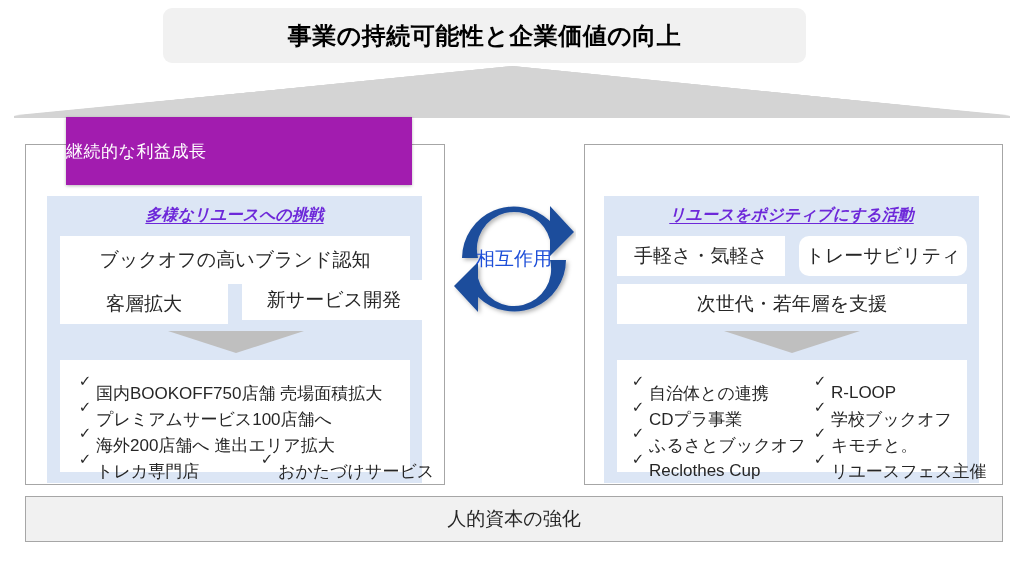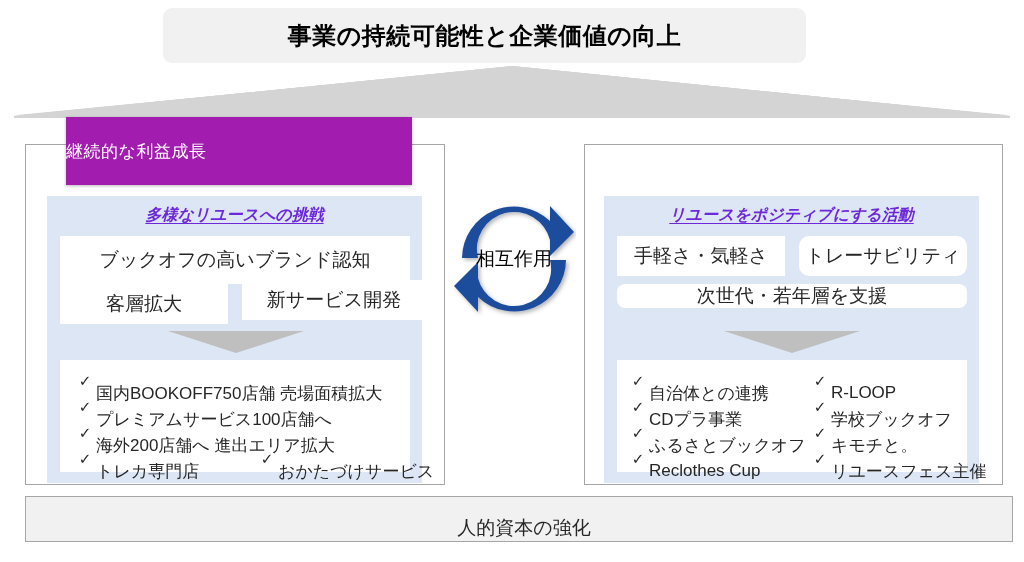--- a/index.html
+++ b/index.html
@@ -89,28 +89,28 @@
   .bcol-b{display:flex;align-items:center;}
 
   
   .down-arrow{position:absolute;}
 
   
   #cycle-wrap{position:absolute;left:452px;top:192px;width:124px;height:134px;}
   #cycle-label{
     position:absolute;left:452px;top:245px;width:124px;height:28px;
     display:flex;align-items:center;justify-content:center;
-    font-size:19px;color:#000000;
+    font-size:19px;color:#1d4ed8;
   }
 
   
   #bottom-bar{
     position:absolute;left:25px;top:496px;width:976px;height:44px;
     background:#f1f1f1;border:1px solid #a6a6a6;
-    display:flex;align-items:flex-end;justify-content:center;padding-left:10px;
+    display:flex;align-items:center;justify-content:center;
   }
   #bottom-bar span{font-size:19px;color:#262626;}
 </style>
 </head>
 <body>
 
 <div id="canvas">
 
   <svg class="big-chevron" viewBox="0 0 996 52" preserveAspectRatio="none">
     <polygon points="498,0 996,50 996,52 498,14 0,52 0,50" fill="#d4d4d4"></polygon>
@@ -193,21 +193,21 @@
 
   <div class="blue-panel" id="panel-right"></div>
 
 
   <div class="panel-heading" style="left:604px;top:200px;width:375px;height:30px;">リユースをポジティブにする活動</div>
 
   <div class="wbox" style="left:617px;top:236px;width:168px;height:40px;">手軽さ・気軽さ</div>
 
   <div class="wbox" style="left:799px;top:236px;width:168px;height:40px;border-radius:10px;">トレーサビリティ</div>
 
-  <div class="wbox" style="left:617px;top:284px;width:350px;height:24px;border-radius:8px;">次世代・若年層を支援</div>
+  <div class="wbox" style="left:617px;top:284px;width:350px;height:40px;">次世代・若年層を支援</div>
 
   <svg class="down-arrow" style="left:724px;top:331px;width:136px;height:22px;" viewBox="0 0 136 22" preserveAspectRatio="none">
     <polygon points="0,0 136,0 68,22" fill="#bfbfbf"></polygon>
   </svg>
 
   <div class="bullet-box" style="left:617px;top:360px;width:350px;height:112px;">
     <div class="brow2" style="padding-left:10px;">
       <span class="bcol-a">
         <span class="bcheck">✓</span>
         <span class="btext">自治体との連携</span>

